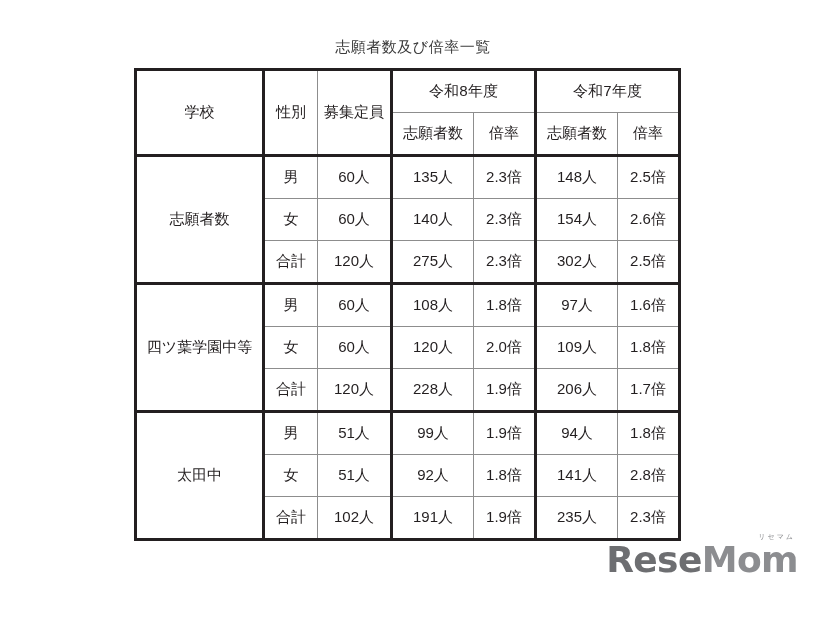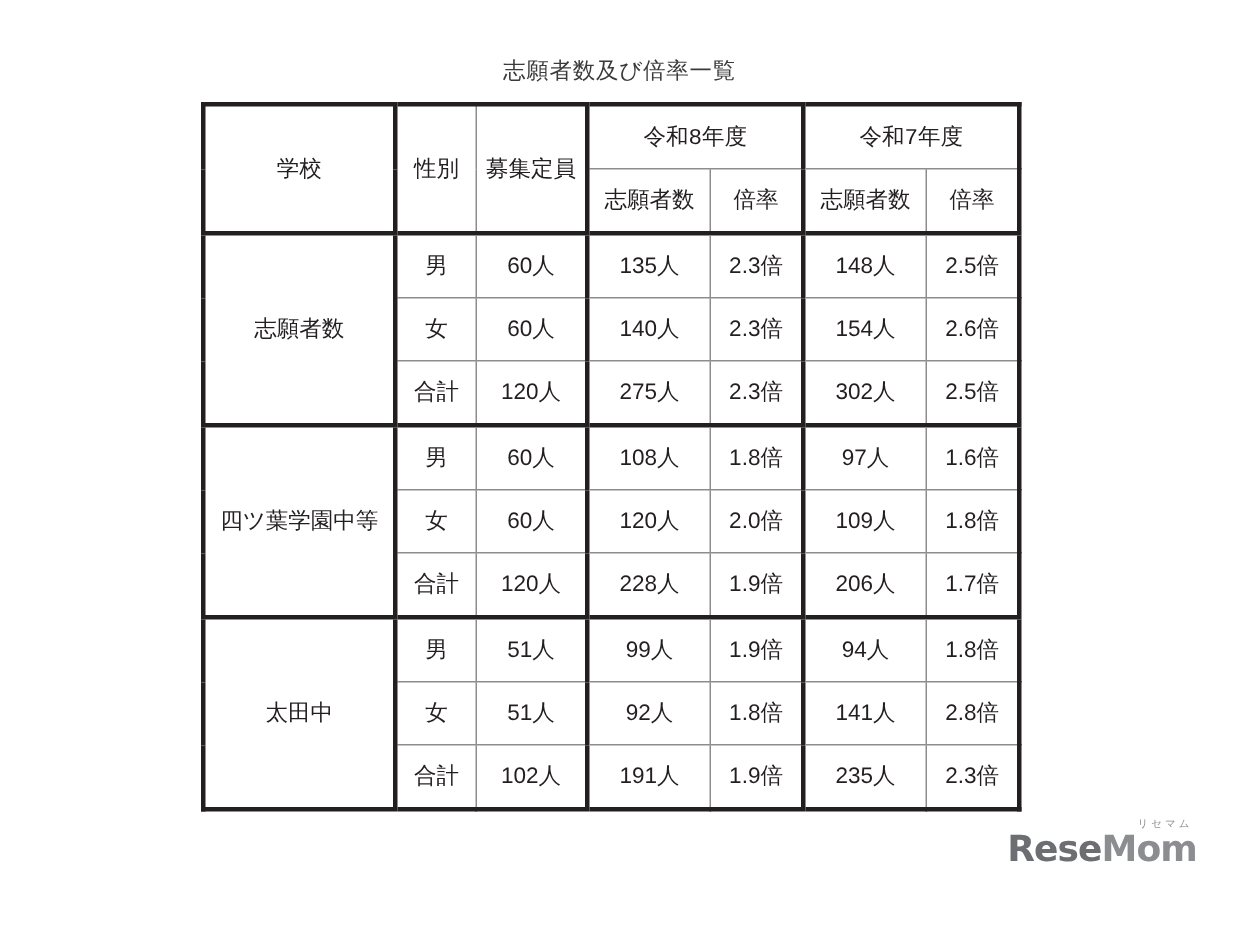--- a/index.html
+++ b/index.html
@@ -89,21 +89,21 @@
 
   .logo {
     position: absolute;
     right: 28px;
     bottom: 42px;
     text-align: right;
     user-select: none;
   }
   .logo-main {
     font-family: "DejaVu Sans", sans-serif;
-    font-size: 24px;
+    font-size: 36px;
     font-weight: bold;
     letter-spacing: -0.6px;
     color: #6d6e71;
     line-height: 1;
   }
   .logo-main .accent { color: #8c8d90; }
   .logo-sub {
     font-size: 7px;
     letter-spacing: 2px;
     color: #8c8d90;

